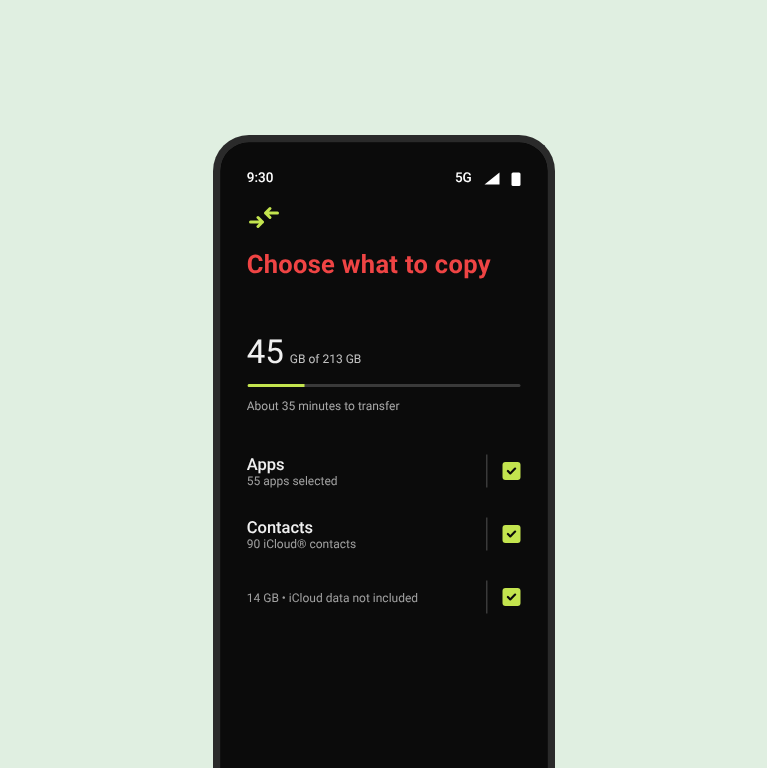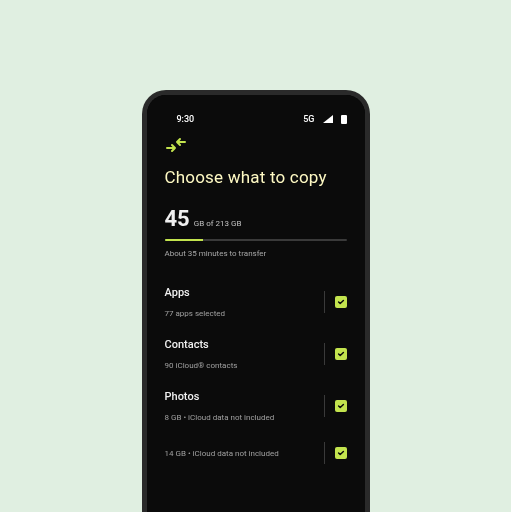--- a/index.html
+++ b/index.html
@@ -59,21 +59,20 @@
     }
     .status-bar {
       display: flex;
       justify-content: space-between;
       align-items: center;
       height: 24px;
       padding-top: 24px;
       font-size: 9px;
       font-weight: 500;
       color: #fff;
-      margin-left: 12px;
     }
     .status-right {
       display: flex;
       align-items: center;
       gap: 8px;
       text-align: center;
     }
     .signal-triangle {
       width: 0;
       height: 0;
@@ -89,34 +88,34 @@
     }
     .transfer-icon {
       margin-top: 18px;
       margin-bottom: 14px;
     }
     .transfer-icon svg {
       display: block;
     }
     .title {
       font-size: 17px;
-      font-weight: 400;
-      color: #fef9c3;
-      margin-bottom: 4px;
+      font-weight: 700;
+      color: #ef4444;
+      margin-bottom: 20px;
       letter-spacing: 0.2px;
     }
     .size-row {
       display: flex;
       align-items: baseline;
       gap: 4px;
       margin-bottom: 8px;
     }
     .size-number {
       font-size: 22px;
-      font-weight: 700;
+      font-weight: 400;
       color: #f0f0f0;
     }
     .size-unit {
       font-size: 8px;
       color: #c0c0c0;
       margin-top: 28px;
     }
     .progress-track {
       width: 100%;
       height: 2px;
@@ -137,21 +136,21 @@
     }
     .item-row {
       display: flex;
       justify-content: space-between;
       align-items: center;
       padding: 10px 0;
     }
     .item-text {
       display: flex;
       flex-direction: column;
-      gap: 10px;
+      gap: 0;
     }
     .item-title {
       font-size: 11px;
       font-weight: 500;
       color: #f0f0f0;
     }
     .item-subtitle {
       font-size: 8px;
       color: #a0a0a0;
     }
@@ -209,21 +208,21 @@
 
     <div class="progress-track">
       <div class="progress-fill"></div>
     </div>
 
     <div class="time-estimate">About 35 minutes to transfer</div>
 
     <div class="item-row">
       <div class="item-text">
         <span class="item-title">Apps</span>
-        <span class="item-subtitle">77 apps selected</span>
+        <span class="item-subtitle">55 apps selected</span>
       </div>
       <div class="item-right">
         <div class="divider"></div>
         <div class="checkbox">
           <svg width="8" height="8" viewBox="0 0 10 10">
             <path d="M 2 5 L 4 7 L 8 3" stroke="#0b0b0b" stroke-width="1.8" fill="none" stroke-linecap="round" stroke-linejoin="round"></path>
           </svg>
         </div>
       </div>
     </div>
@@ -236,43 +235,29 @@
       <div class="item-right">
         <div class="divider"></div>
         <div class="checkbox">
           <svg width="8" height="8" viewBox="0 0 10 10">
             <path d="M 2 5 L 4 7 L 8 3" stroke="#0b0b0b" stroke-width="1.8" fill="none" stroke-linecap="round" stroke-linejoin="round"></path>
           </svg>
         </div>
       </div>
     </div>
 
+
     <div class="item-row">
       <div class="item-text">
-        <span class="item-title">Photos</span>
-        <span class="item-subtitle">8 GB • iCloud data not included</span>
+        <span class="item-subtitle">14 GB • iCloud data not included</span>
       </div>
       <div class="item-right">
         <div class="divider"></div>
         <div class="checkbox">
           <svg width="8" height="8" viewBox="0 0 10 10">
             <path d="M 2 5 L 4 7 L 8 3" stroke="#0b0b0b" stroke-width="1.8" fill="none" stroke-linecap="round" stroke-linejoin="round"></path>
           </svg>
         </div>
       </div>
     </div>
 
-    <div class="item-row">
-      <div class="item-text">
-        <span class="item-subtitle">14 GB • iCloud data not included</span>
-      </div>
-      <div class="item-right">
-        <div class="divider"></div>
-        <div class="checkbox">
-          <svg width="8" height="8" viewBox="0 0 10 10">
-            <path d="M 2 5 L 4 7 L 8 3" stroke="#0b0b0b" stroke-width="1.8" fill="none" stroke-linecap="round" stroke-linejoin="round"></path>
-          </svg>
-        </div>
-      </div>
-    </div>
-
   </div>
 </div>
 
 </body></html>

